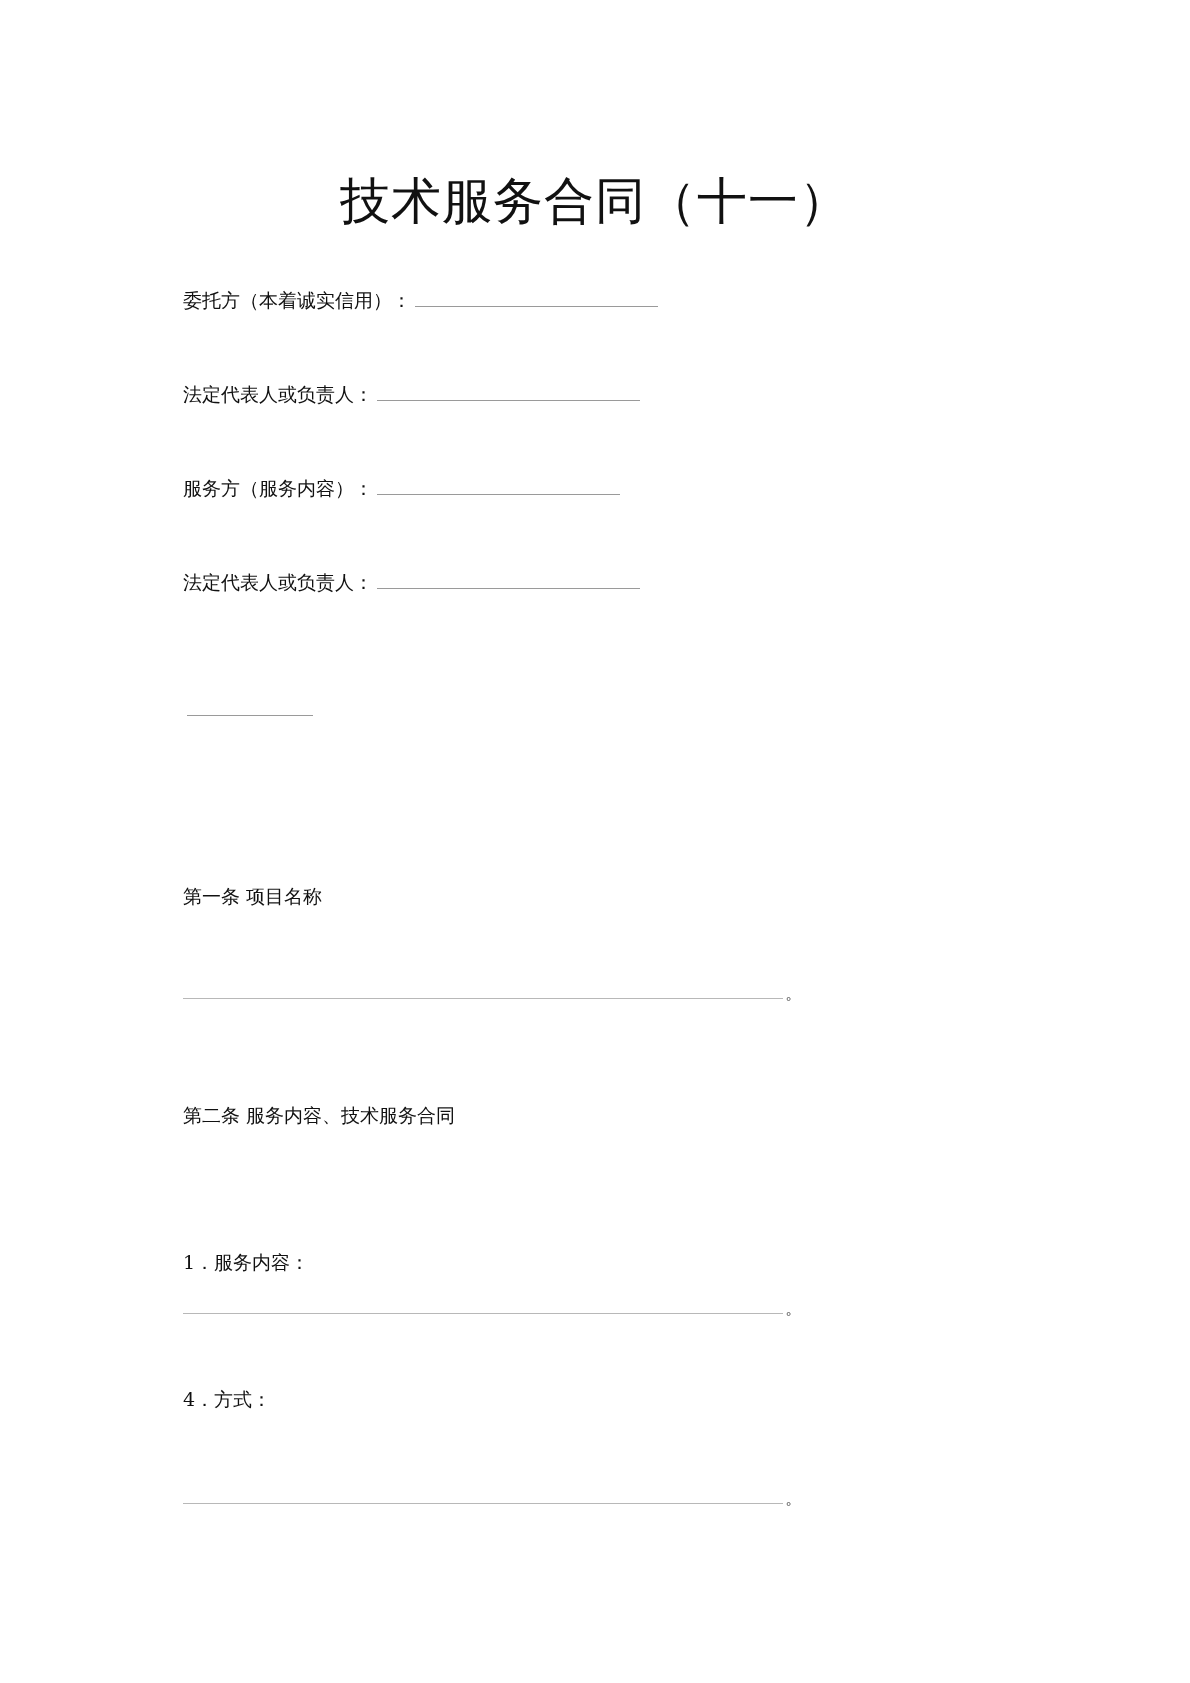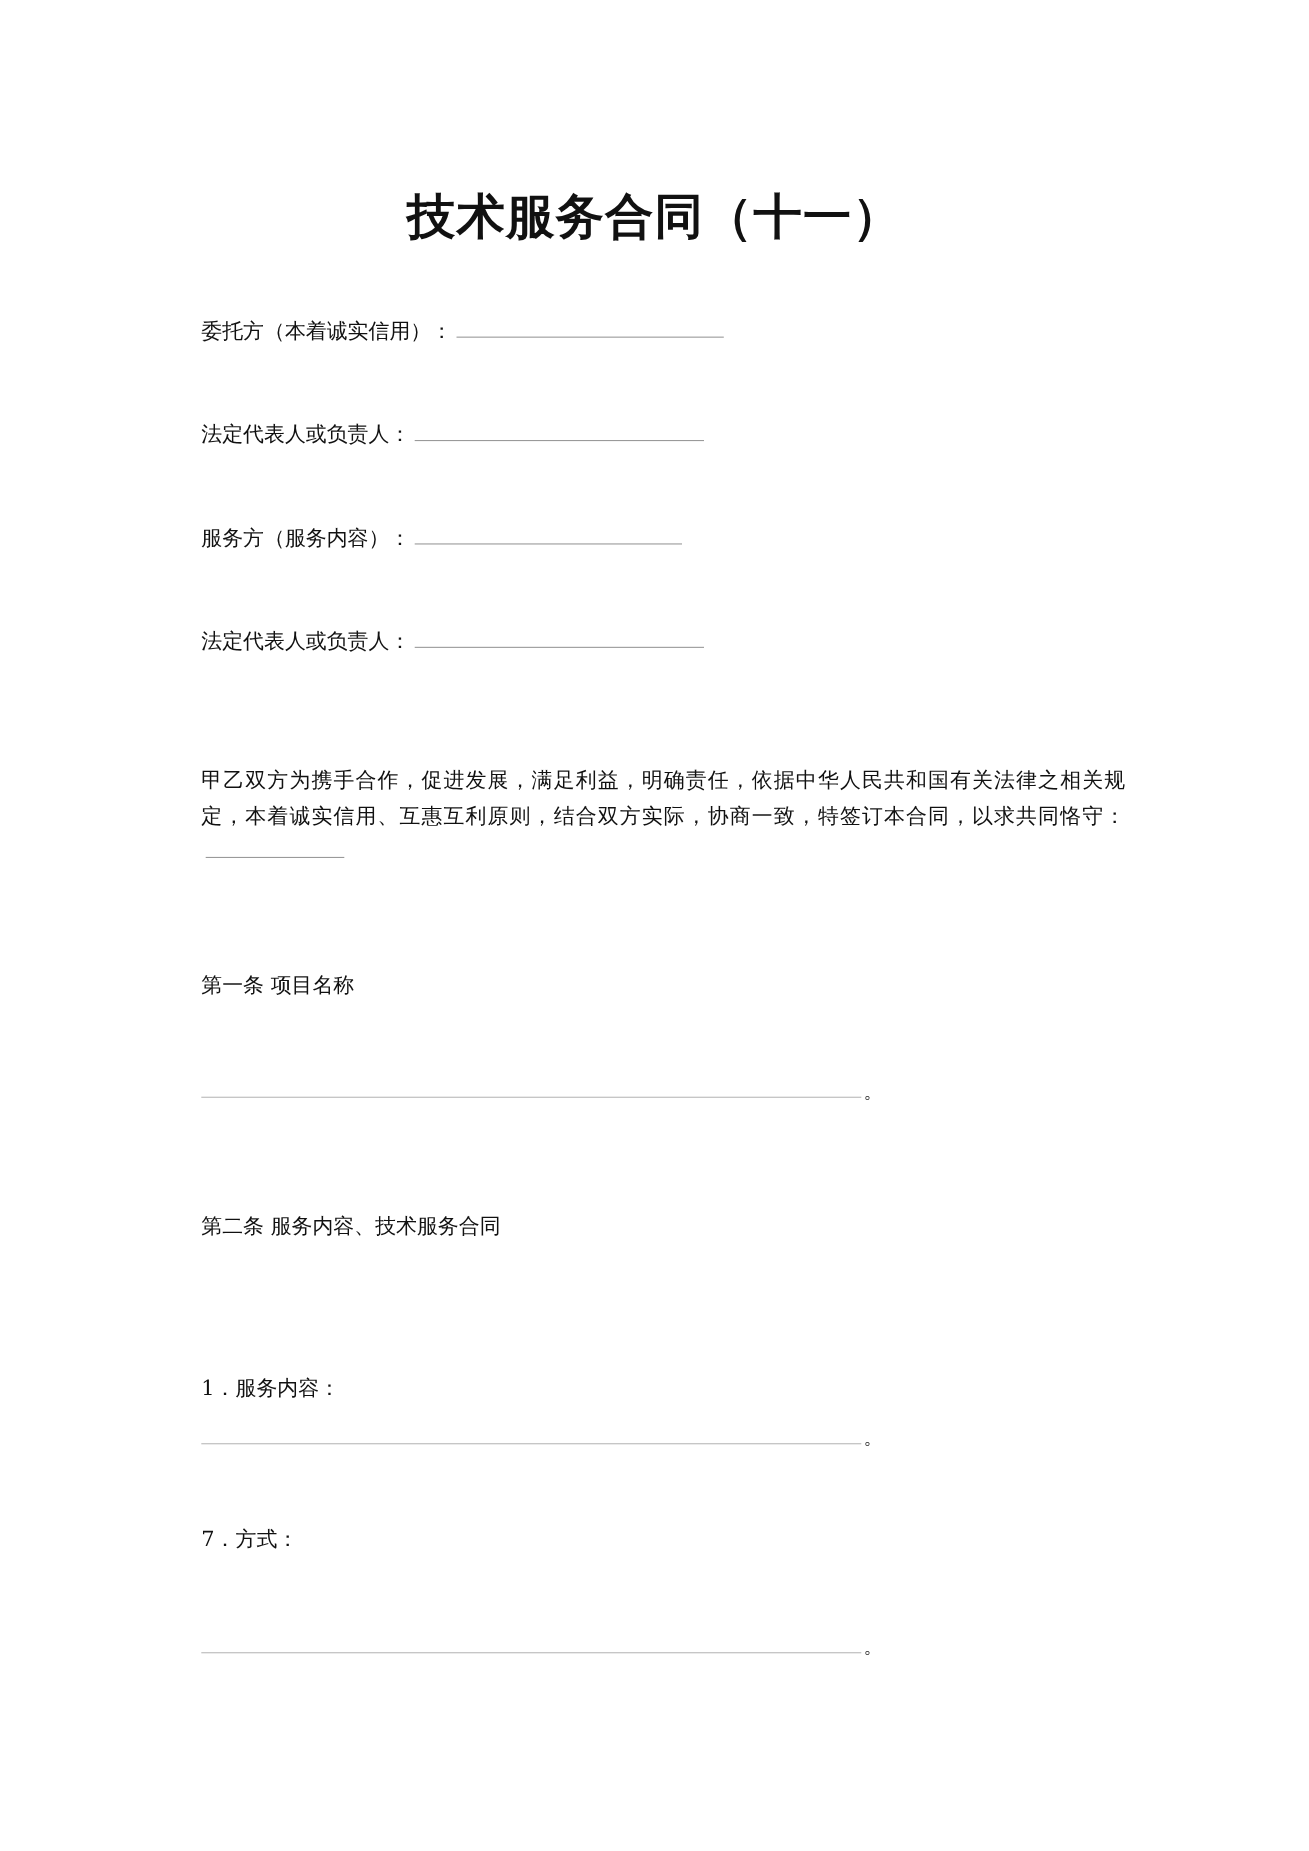--- a/index.html
+++ b/index.html
@@ -3,21 +3,21 @@
   <meta charset="utf-8">
   <style>
     html, body { margin: 0; padding: 0; background: #ffffff; }
     body {
       width: 1190px; height: 1683px; position: relative; overflow: hidden;
       font-family: "DejaVu Serif", "Liberation Serif", serif; color: #111111;
     }
     .abs { position: absolute; white-space: nowrap; }
     .title {
       left: 0; width: 1190px; text-align: center; top: 168px;
-      font-size: 44px; font-weight: bold; letter-spacing: 1px;
+      font-size: 50px; font-weight: normal; letter-spacing: 1px;
       font-family: "DejaVu Sans", "Liberation Sans", sans-serif;
     }
     .line-text { font-size: 19px; line-height: 24px; }
     .blank {
       display: inline-block; border-bottom: 1.5px solid #9a9a9a;
       height: 18px; vertical-align: baseline; margin-left: 4px;
     }
     .para {
       left: 183px; width: 840px; font-size: 19px; line-height: 32.5px;
       white-space: normal; letter-spacing: 0.2px; text-align: justify;
@@ -45,36 +45,36 @@
 
   <div class="abs line-text" style="left:183px; top:476px;">
     <span>服务方（服务内容）：</span><span class="blank" style="width:243px;"></span>
   </div>
 
   <div class="abs line-text" style="left:183px; top:570px;">
     <span>法定代表人或负责人：</span><span class="blank" style="width:263px;"></span>
   </div>
 
   <div class="abs para" style="top:693px;">
-    <span>甲乙双方为携手合作，促进发展，满足利益，明确责任，依据中华人民共和国有关法律之相关规定，本着诚实信用、互惠互利原则，结合双方实际，协商一致，特签订本合同，以求共同恪守：</span><span class="blank"></span>
+    <span class="blank"></span>
   </div>
 
   <div class="abs line-text" style="left:183px; top:884px;text-align:right;">第一条  项目名称</div>
 
   <div class="abs line-text" style="left:183px; top:980px;">
     <span class="fill-line"></span><span class="period">。</span>
   </div>
 
   <div class="abs line-text" style="left:183px; top:1103px;">第二条  服务内容、技术服务合同</div>
 
   <div class="abs line-text" style="left:183px; top:1250px;">1．服务内容：</div>
 
   <div class="abs line-text" style="left:183px; top:1295px;">
     <span class="fill-line"></span><span class="period">。</span>
   </div>
 
-  <div class="abs line-text" style="left:183px; top:1387px;">7．方式：</div>
+  <div class="abs line-text" style="left:183px; top:1387px;">4．方式：</div>
 
   <div class="abs line-text" style="left:183px; top:1485px;">
     <span class="fill-line"></span><span class="period">。</span>
   </div>
 
 </div>
 
 </body></html>

